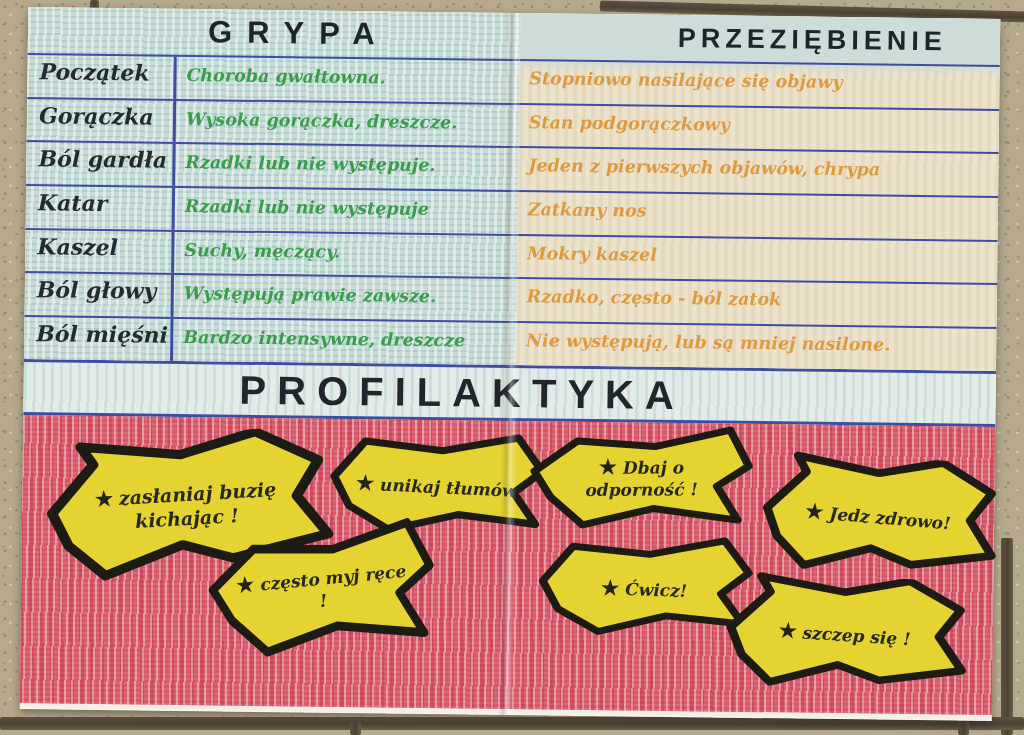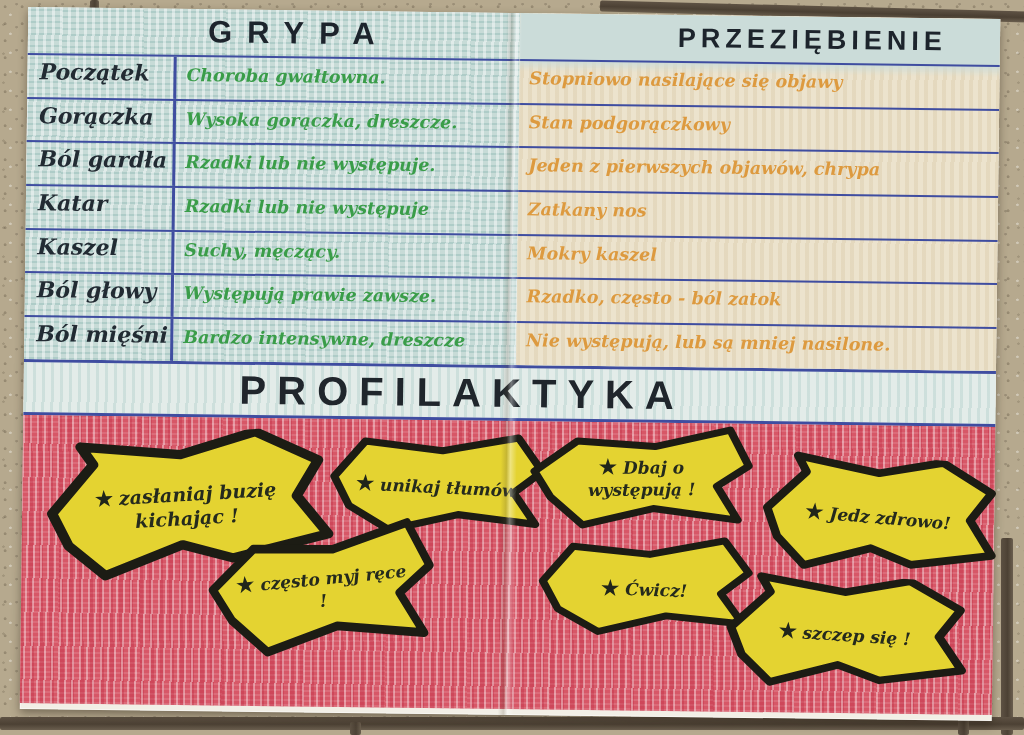--- a/index.html
+++ b/index.html
@@ -194,21 +194,21 @@
       <div class="btext">
         <span><span class="star">★</span><span>unikaj tłumów</span></span>
       </div>
     </div>
 
     <div class="badge b3">
       <svg viewBox="0 0 200 110" preserveAspectRatio="none">
         <polygon points="6,48 44,18 112,24 178,8 194,44 166,64 184,98 110,86 48,102 20,74" fill="#e4d331" stroke="#1c1c14" stroke-width="7" stroke-linejoin="round"></polygon>
       </svg>
       <div class="btext">
-        <span><span class="star">★</span><span>Dbaj o występują !</span></span>
+        <span><span class="star">★</span><span>Dbaj o odporność !</span></span>
       </div>
     </div>
 
     <div class="badge b4">
       <svg viewBox="0 0 200 110" preserveAspectRatio="none">
         <polygon points="8,55 38,20 30,6 98,16 150,2 192,26 176,52 196,82 130,96 96,84 42,104 18,80" fill="#e4d331" stroke="#1c1c14" stroke-width="7" stroke-linejoin="round"></polygon>
       </svg>
       <div class="btext">
         <span><span class="star">★</span><span>Jedz zdrowo!</span></span>
       </div>

